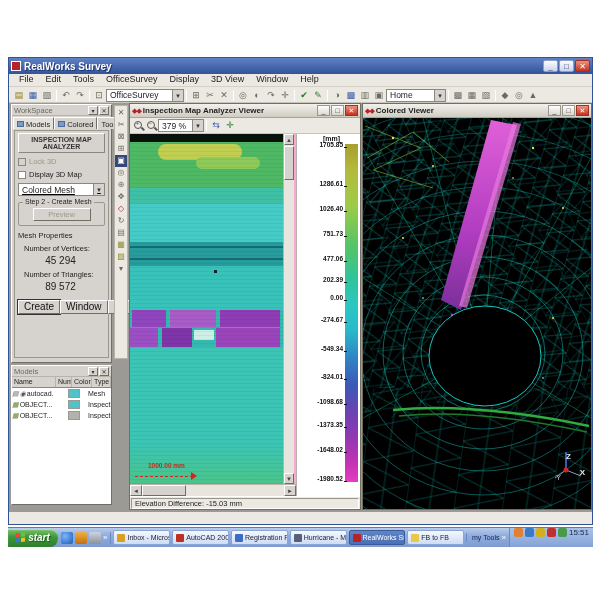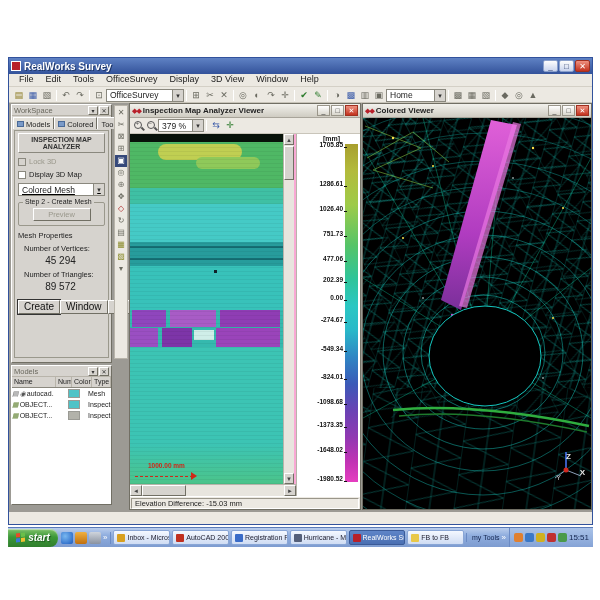--- a/index.html
+++ b/index.html
@@ -140,21 +140,21 @@
   #start-flag{width:9px;height:9px;display:grid;grid-template-columns:4px 4px;grid-template-rows:4px 4px;gap:1px;transform:skewY(-6deg);}
   #start-flag i{display:block;}
   #quicklaunch{display:flex;align-items:center;gap:2px;padding:0 3px;border-right:1px solid #6a8ac4;flex:none;}
   .ql{width:12px;height:12px;border-radius:2px;flex:none;}
   .chev{color:#fff;font-size:8px;flex:none;}
   #tasks{flex:1;display:flex;align-items:center;gap:2px;padding:0 2px;overflow:hidden;}
   .task{height:15px;background:linear-gradient(#f4f8ff,#cfdcf3);border:1px solid #89a6d6;border-radius:2px;display:flex;align-items:center;gap:2px;padding:0 3px;font-size:7px;color:#223;white-space:nowrap;overflow:hidden;flex:1;min-width:0;}
   .task .tkico{width:8px;height:8px;flex:none;border-radius:1px;}
   .task.active{background:linear-gradient(#5f85c8,#4a6fb2);color:#fff;border-color:#3a5a98;}
   #mytools{display:flex;align-items:center;gap:2px;padding:0 3px;border-left:1px solid #6a8ac4;font-size:7px;color:#13244e;white-space:nowrap;flex:none;}
-  #tray{height:100%;display:flex;align-items:center;gap:2px;background:linear-gradient(180deg,#a9c2e8,#85a3d6);border-left:1px solid #6a8ac4;padding:0 4px;flex:none;}
+  #tray{height:100%;display:flex;gap:2px;background:linear-gradient(180deg,#a9c2e8,#85a3d6);border-left:1px solid #6a8ac4;padding:0 4px;flex:none;}
   .trayico{width:9px;height:9px;border-radius:2px;flex:none;}
   #clock{font-size:8px;color:#13244e;flex:none;}
 </style>
 </head>
 <body>
 
 <div id="screen">
 
   <div id="app" class="abs">
 

